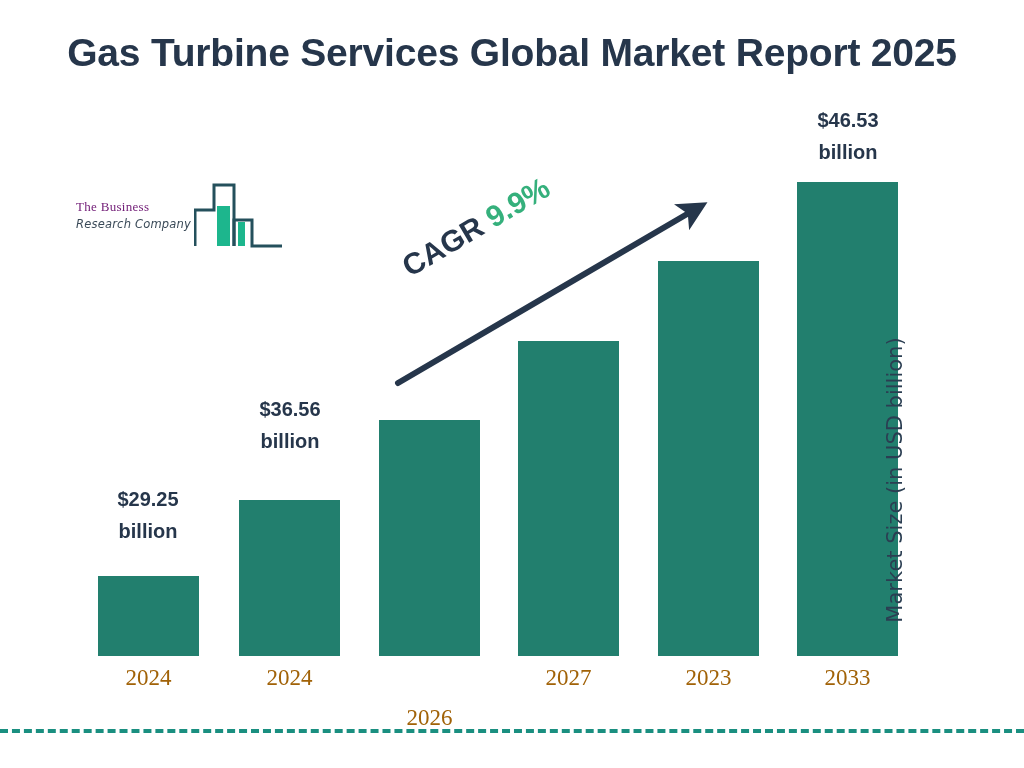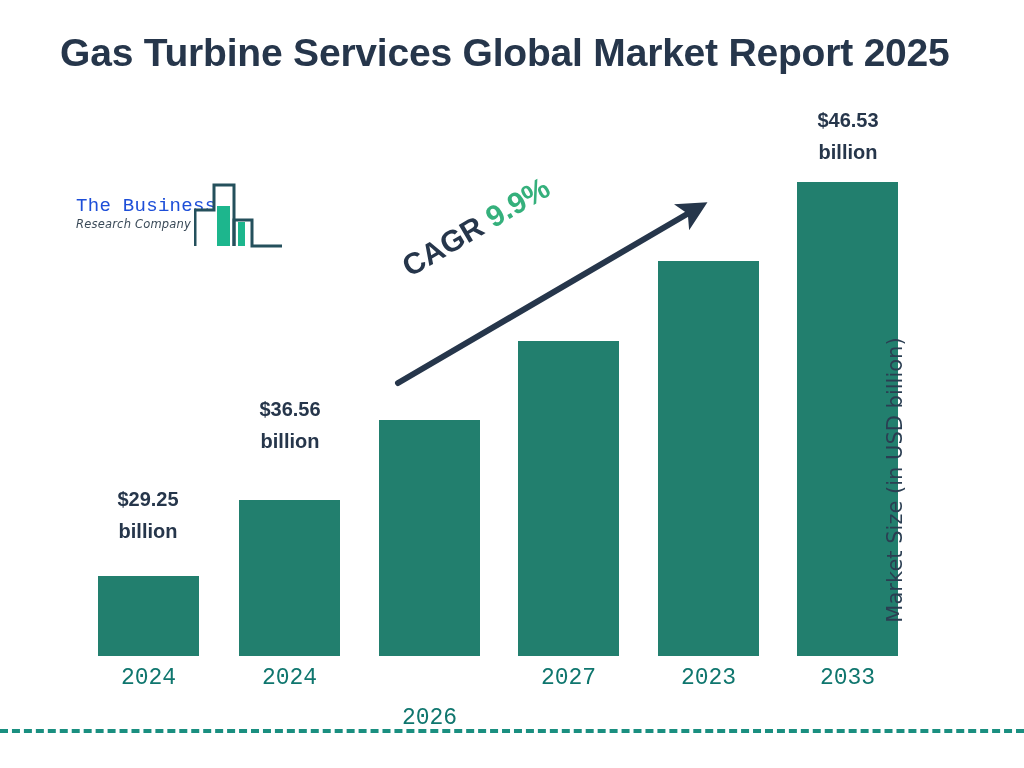--- a/index.html
+++ b/index.html
@@ -19,21 +19,21 @@
     height: 768px;
     background: #ffffff;
   }
 
   
   #chart-title {
     position: absolute;
     left: 60px;
     top: 28px;
     width: 904px;
-    text-align: left;
+    text-align: center;
     font-family: "Liberation Sans", sans-serif;
     font-weight: bold;
     font-size: 39px;
     line-height: 50px;
     color: #26364b;
     letter-spacing: -0.2px;
   }
 
   
   #logo {
@@ -44,25 +44,25 @@
     height: 72px;
   }
   #logo-text {
     position: absolute;
     left: 2px;
     top: 16px;
     width: 135px;
     color: #2b3a4b;
   }
   #logo-line1 {
-    font-family: Liberation Mono, monospace;
-    font-size: 19px;
+    font-family: Liberation Serif, serif;
+    font-size: 13px;
     line-height: 21px;
     letter-spacing: 0.3px;
-    color: #1d4ed8;
+    color: #701a75;
     white-space: nowrap;
   }
   #logo-line2 {
     font-family: "DejaVu Sans", sans-serif;
     font-size: 11.5px;
     line-height: 14px;
     letter-spacing: 0.2px;
     color: #3a4a58;
     white-space: nowrap;
     font-style: italic;
@@ -90,24 +90,24 @@
     font-family: "Liberation Sans", sans-serif;
     font-weight: bold;
     font-size: 20px;
     line-height: 32px;
     color: #26364b;
     text-align: center;
     white-space: nowrap;
   }
   .x-tick {
     position: absolute;
-    font-family: Liberation Mono, monospace;
+    font-family: Liberation Serif, serif;
     font-size: 23px;
     line-height: 28px;
-    color: #0f766e;
+    color: #a16207;
     text-align: center;
   }
 
   
   #y-axis-title {
     position: absolute;
     left: 883px;
     top: 300px;
     width: 360px;
     transform: rotate(-90deg);

